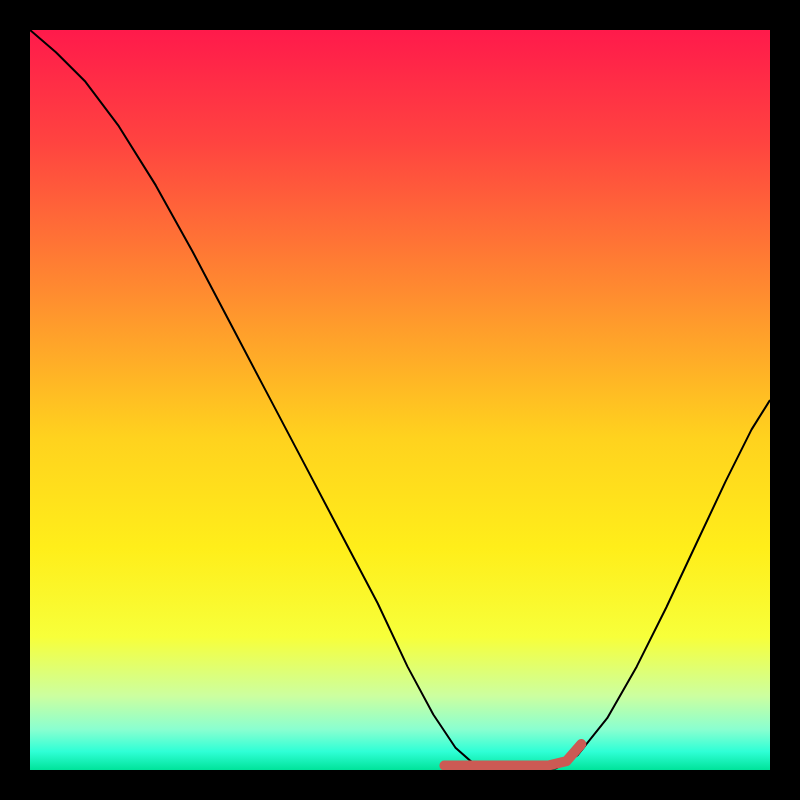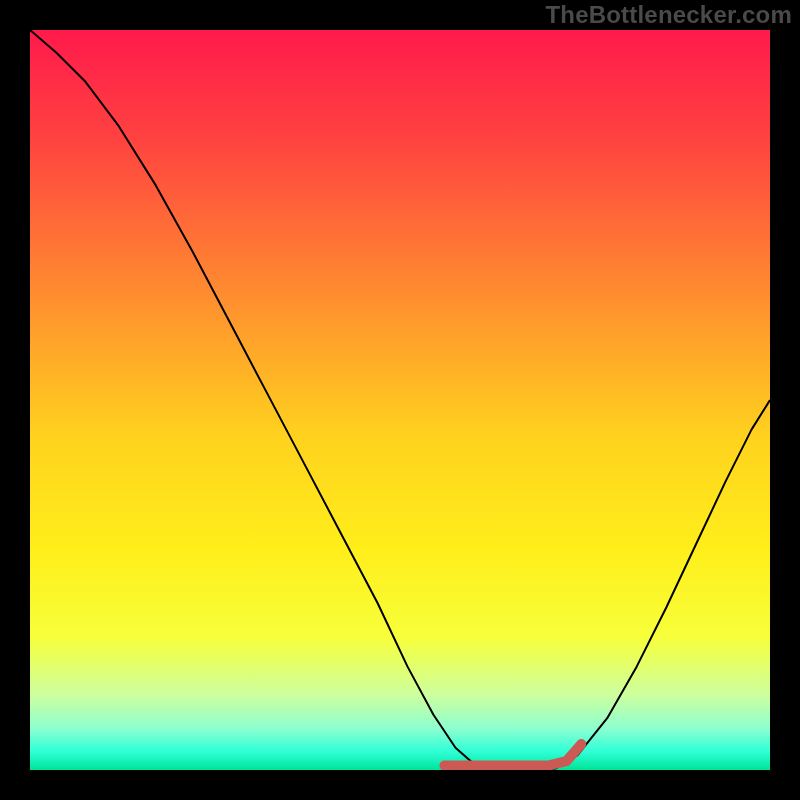--- a/index.html
+++ b/index.html
@@ -36,21 +36,20 @@
     overflow: hidden;
   }
   .plot svg {
     display: block;
   }
 </style>
 </head>
 <body>
 
 <div class="frame">
-  <div class="watermark">TheBottleneсker.com</div>
 
   <div class="plot">
     <svg id="plot-svg" width="740" height="740" viewBox="0 0 740 740">
       <defs>
         <linearGradient id="bg-grad" x1="0" y1="0" x2="0" y2="1">
             <stop offset="0%" stop-color="#ff1a4b"></stop>
             <stop offset="15%" stop-color="#ff4340"></stop>
             <stop offset="35%" stop-color="#ff8a30"></stop>
             <stop offset="55.00000000000001%" stop-color="#ffd21e"></stop>
             <stop offset="70%" stop-color="#ffee1a"></stop>

